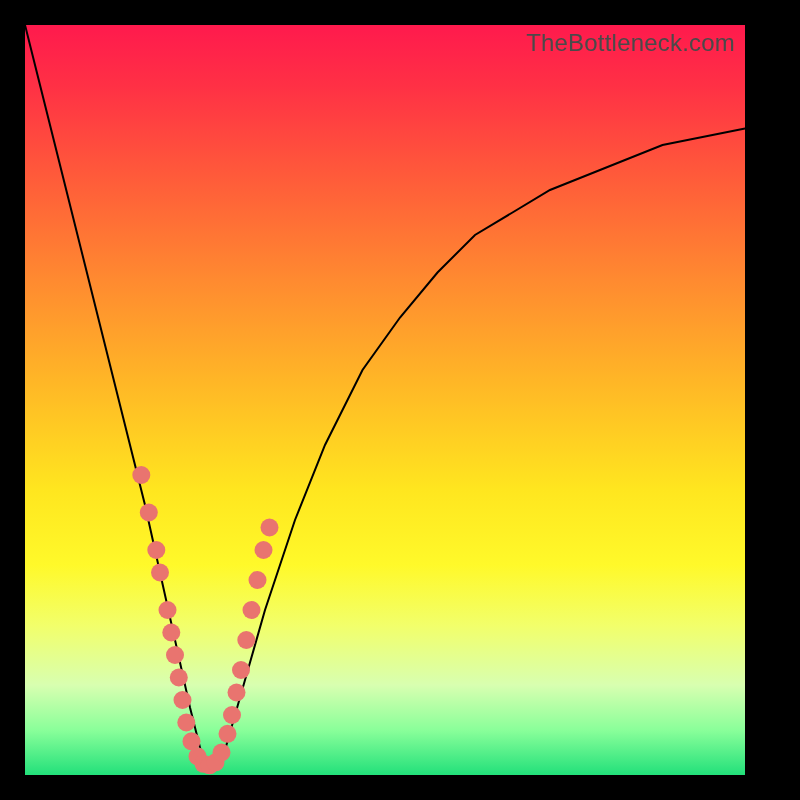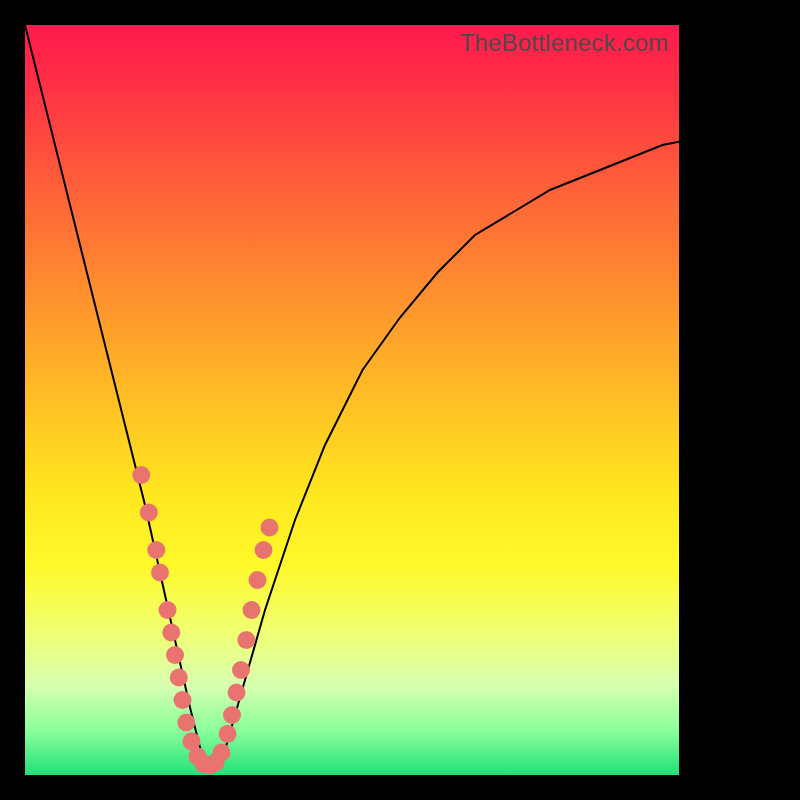--- a/index.html
+++ b/index.html
@@ -16,21 +16,21 @@
     left: 0;
     top: 0;
     width: 800px;
     height: 800px;
     background: #000;
   }
   .plot-area {
     position: absolute;
     left: 25px;
     top: 25px;
-    width: 654px;
+    width: 720px;
     height: 750px;
     background: linear-gradient(
       to bottom,
       #ff1a4d 0%,
       #ff3045 8%,
       #ff5a3a 20%,
       #ff8a30 34%,
       #ffb826 48%,
       #ffe61f 62%,
       #fff92a 72%,

